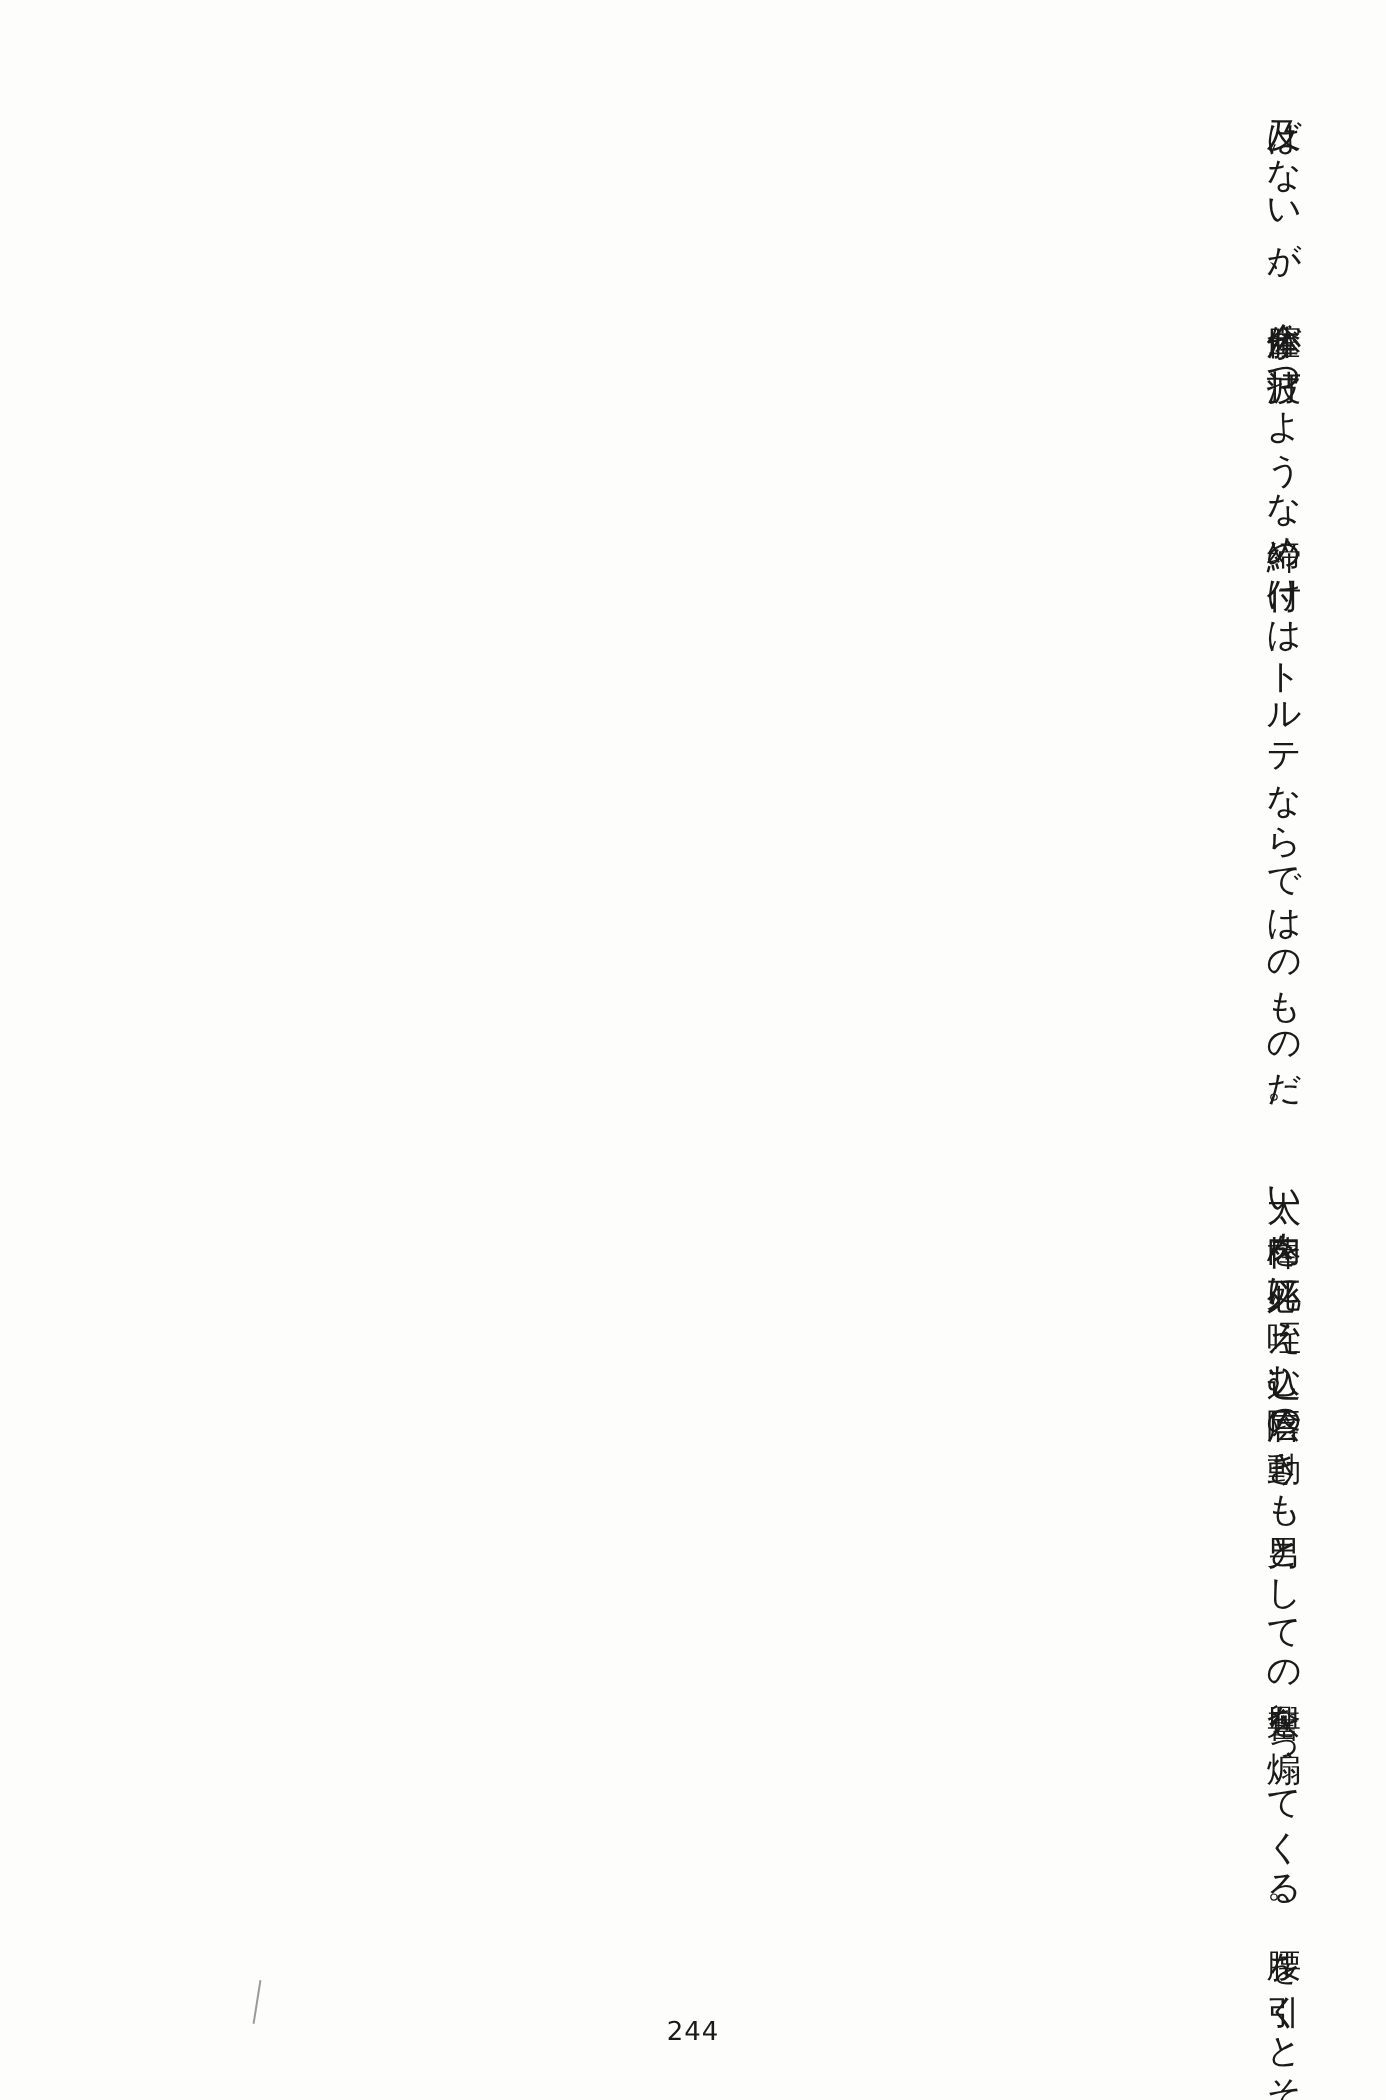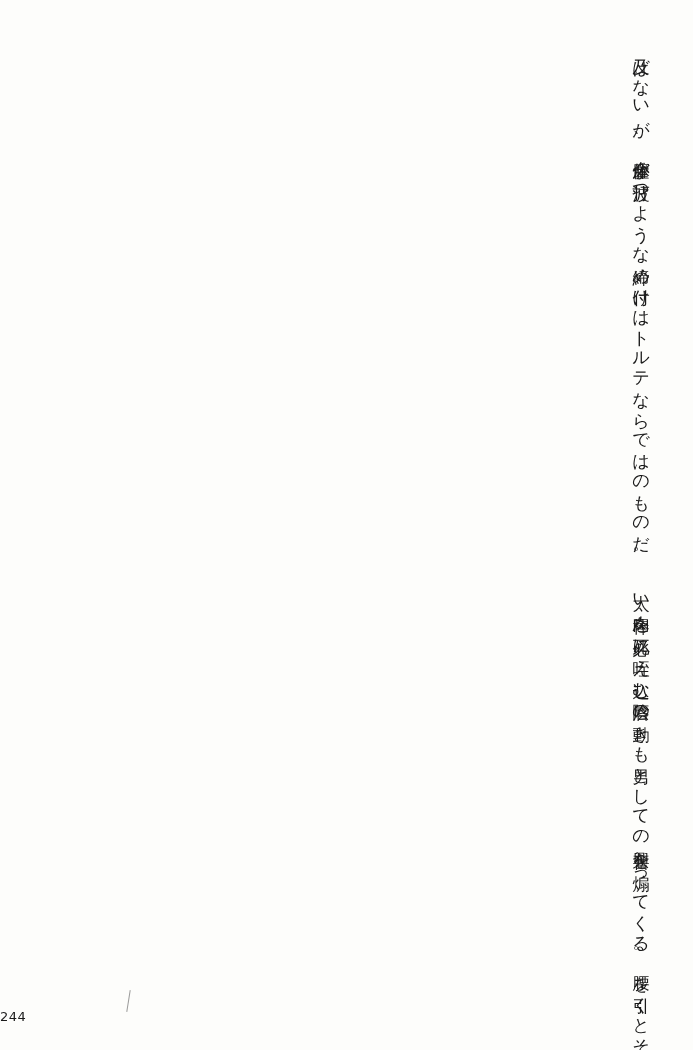--- a/index.html
+++ b/index.html
@@ -52,20 +52,21 @@
     padding: 0;
     width: 33.5px;
     flex: 0 0 33.5px;
     overflow: visible;
   }
   #page-number {
     position: absolute;
     bottom: 26px;
     left: 0;
     width: 693px;
+    text-align: center;
     font-family: "DejaVu Sans", "Liberation Sans", sans-serif;
     font-size: 13px;
     color: #1a1a1a;
     letter-spacing: 0.04em;
   }
   #gutter-mark {
     position: absolute;
     bottom: 38px;
     left: 128px;
     width: 1px;

